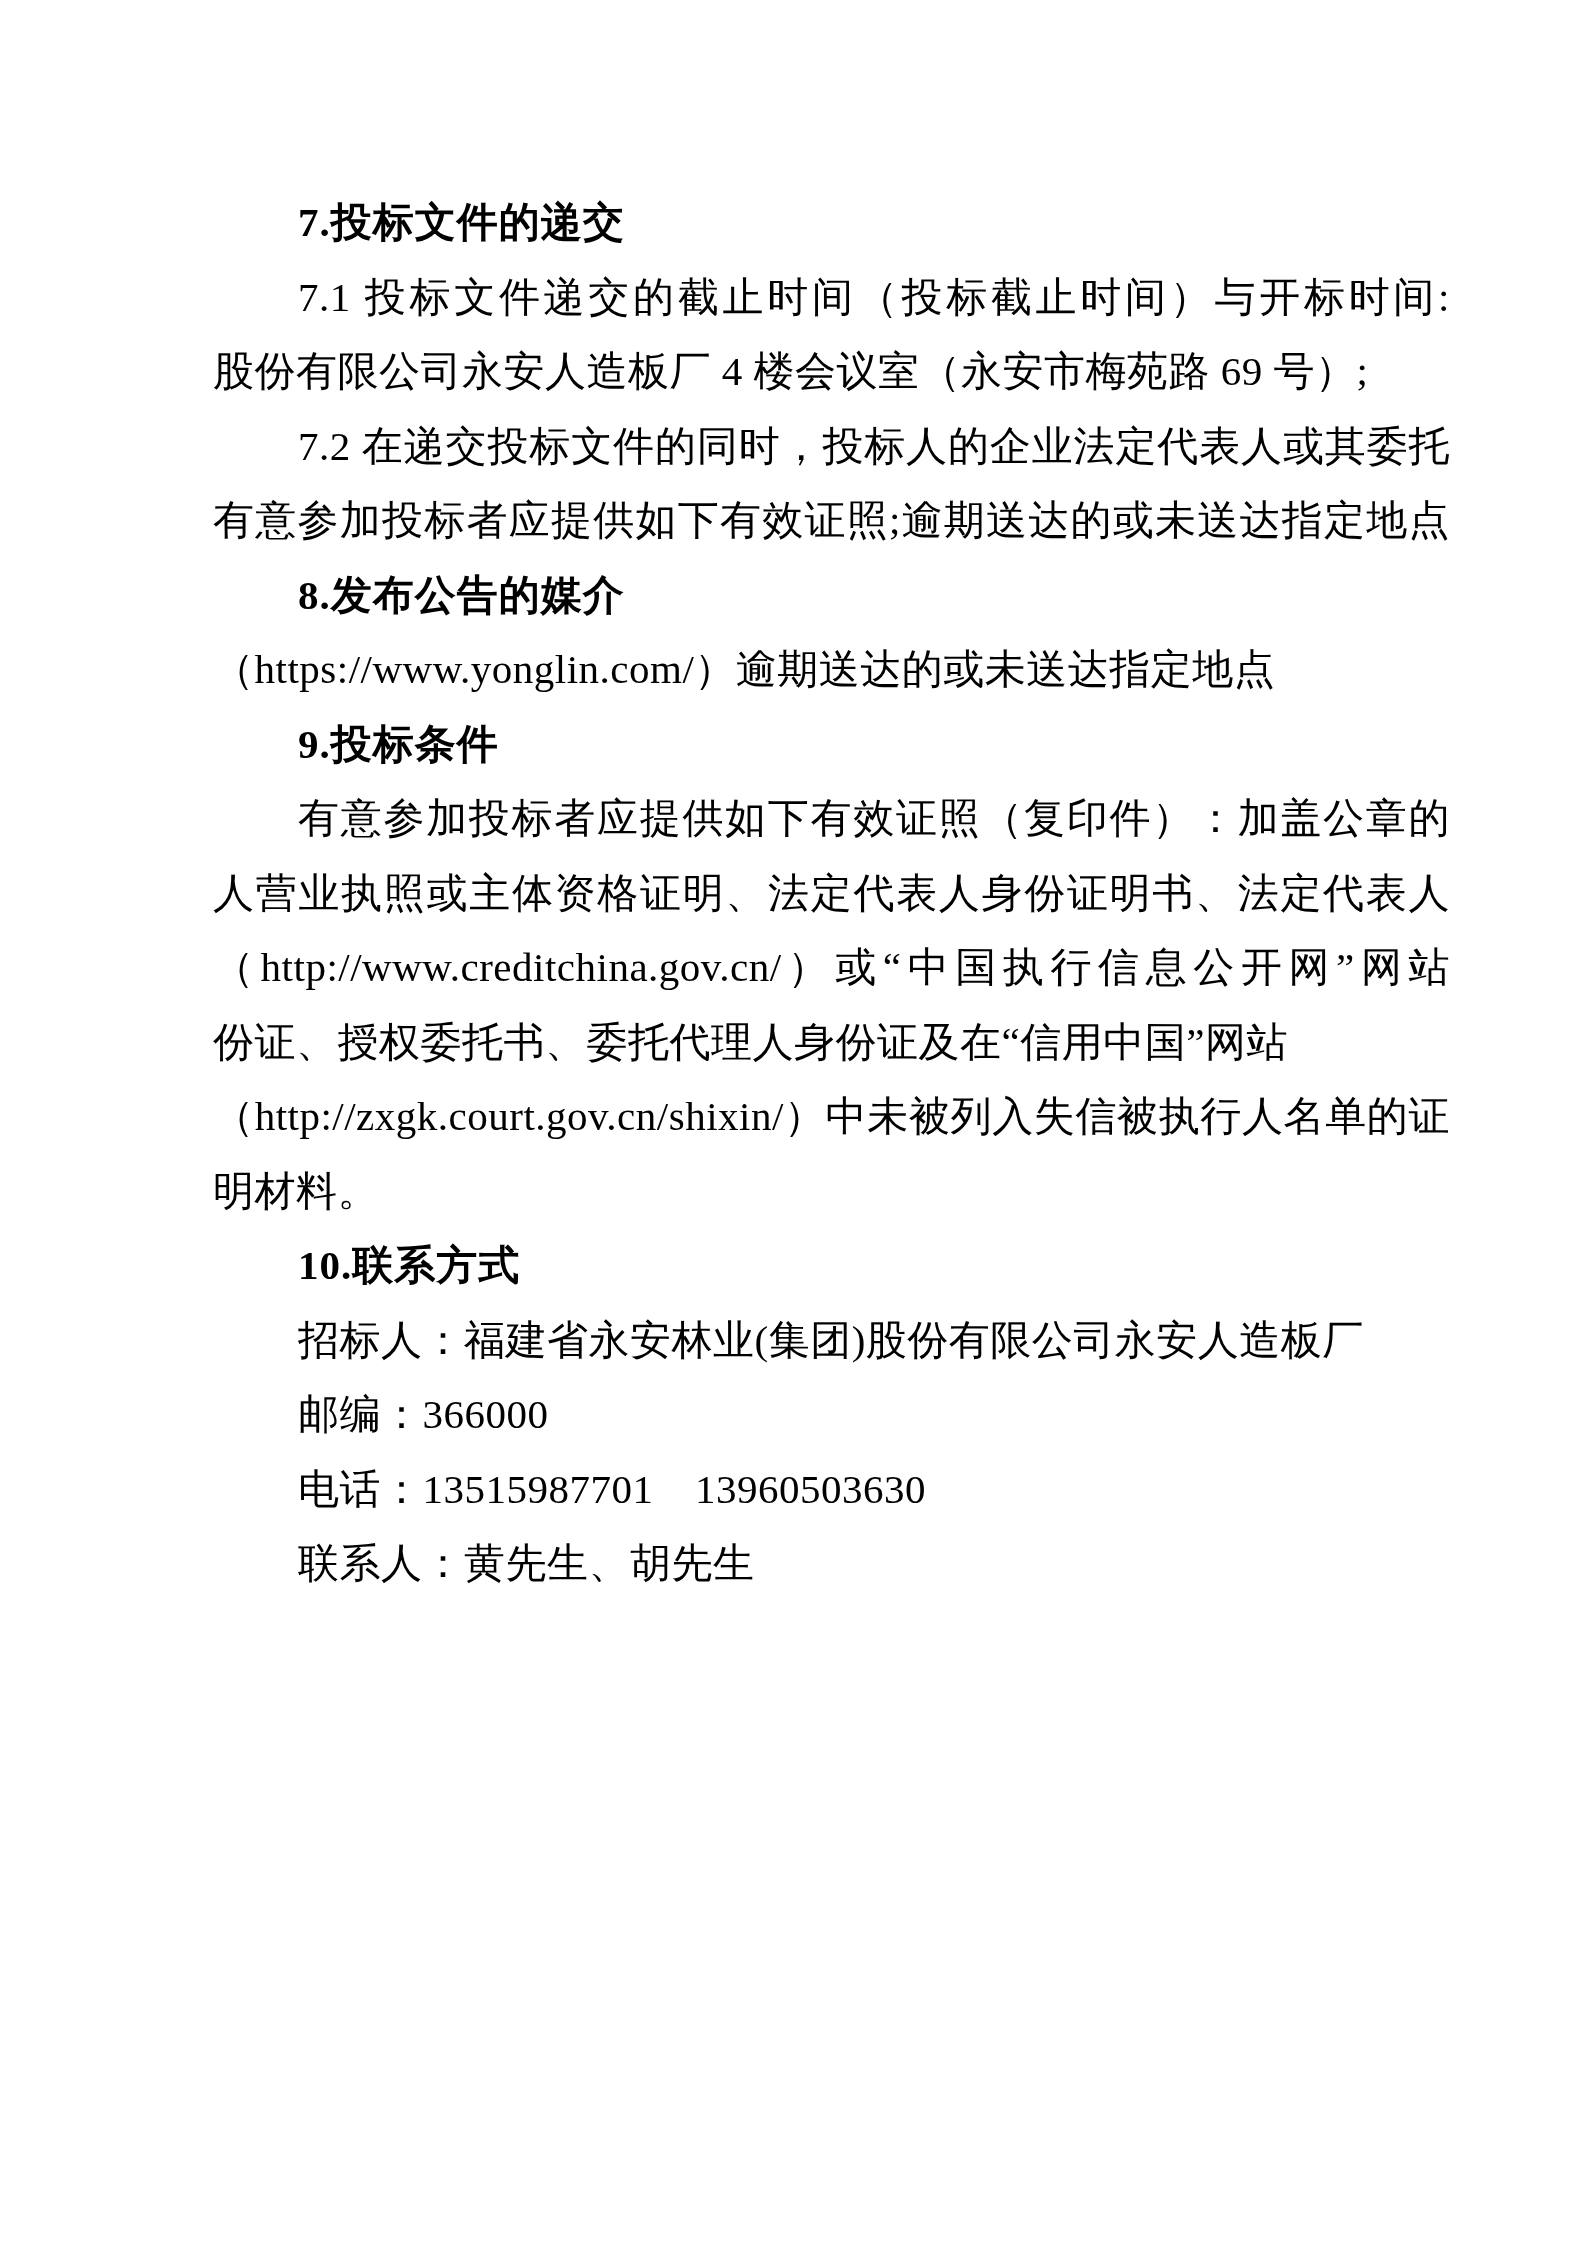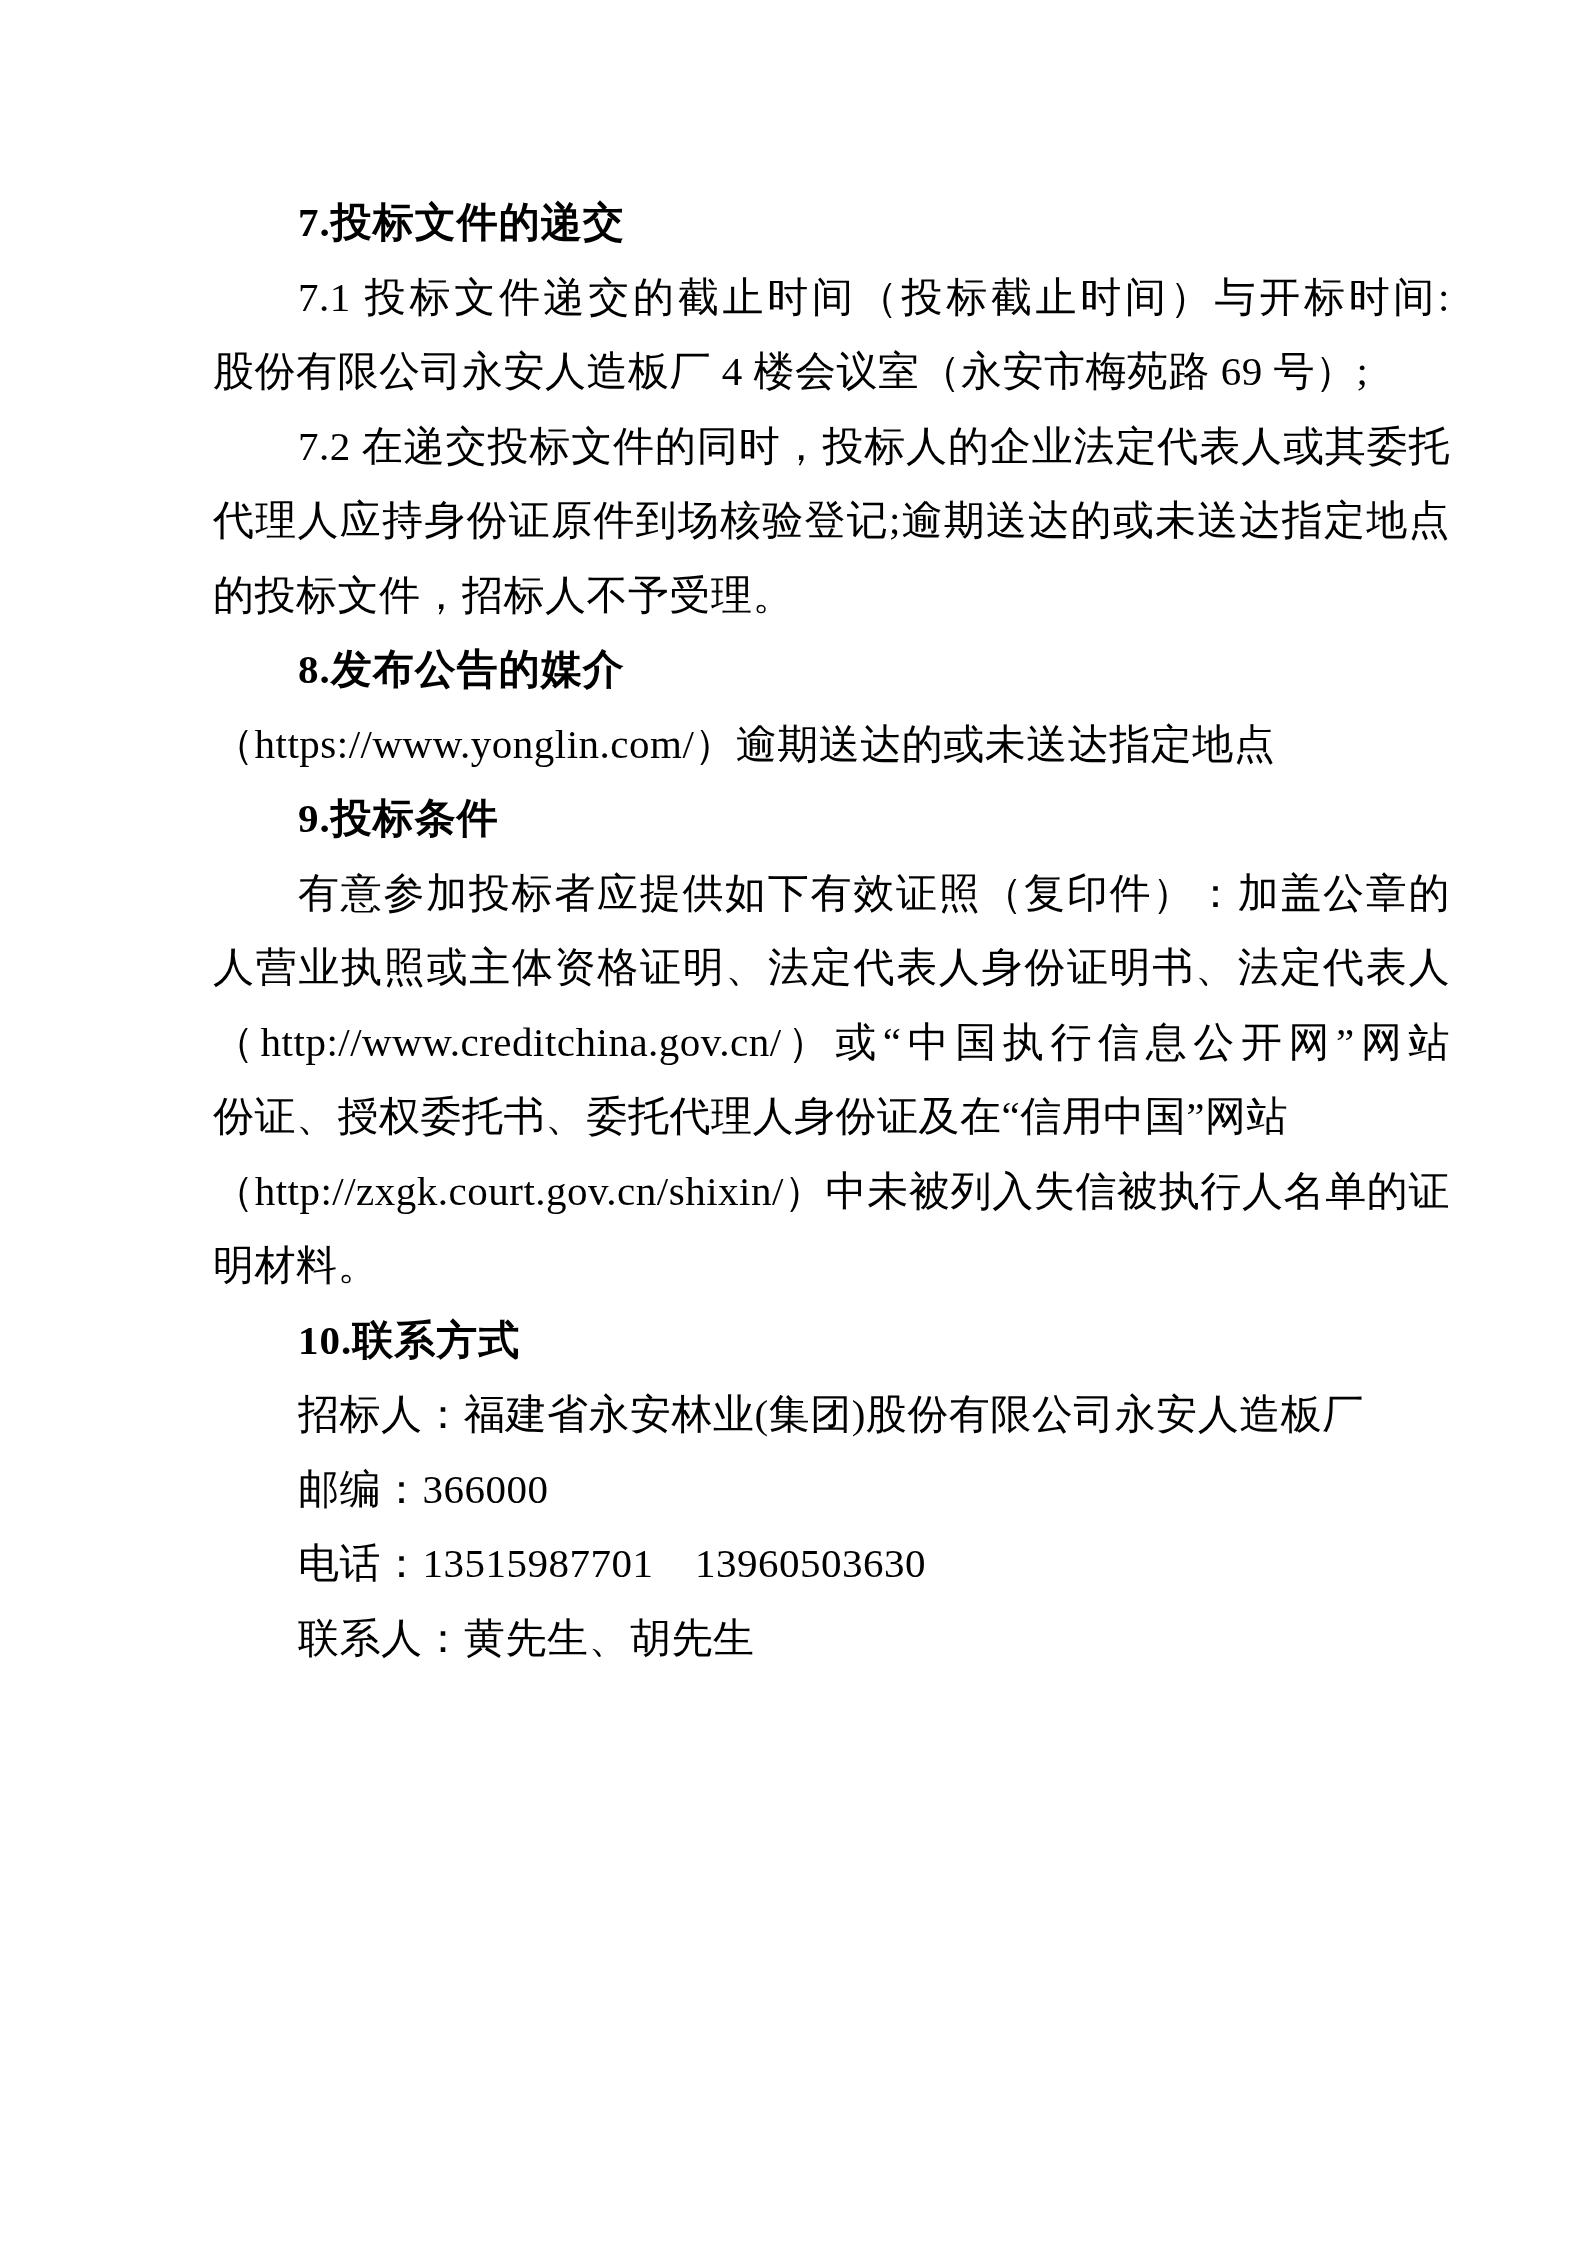--- a/index.html
+++ b/index.html
@@ -54,22 +54,21 @@
 
 <div class="page">
   <main class="content">
 
     <div class="ln hd ind">7.投标文件的递交</div>
 
     <div class="ln ind just">7.1 投标文件递交的截止时间（投标截止时间）与开标时间: 2026</div>
     <div class="ln">股份有限公司永安人造板厂 4 楼会议室（永安市梅苑路 69 号）;</div>
 
     <div class="ln ind just">7.2 在递交投标文件的同时，投标人的企业法定代表人或其委托</div>
-    <div class="ln just">代理人应持身份证原件到场核验登记;逾期送达的或未送达指定地点</div>
-    <div class="ln">的投标文件，招标人不予受理。</div>
+    <div class="ln just">有意参加投标者应提供如下有效证照;逾期送达的或未送达指定地点</div>
 
     <div class="ln hd ind">8.发布公告的媒介</div>
 
     <div class="ln">（https://www.yonglin.com/）逾期送达的或未送达指定地点</div>
 
     <div class="ln hd ind">9.投标条件</div>
 
     <div class="ln ind just">有意参加投标者应提供如下有效证照（复印件）：加盖公章的法</div>
     <div class="ln just">人营业执照或主体资格证明、法定代表人身份证明书、法定代表人身</div>
     <div class="ln just">（http://www.creditchina.gov.cn/）或“中国执行信息公开网”网站</div>

